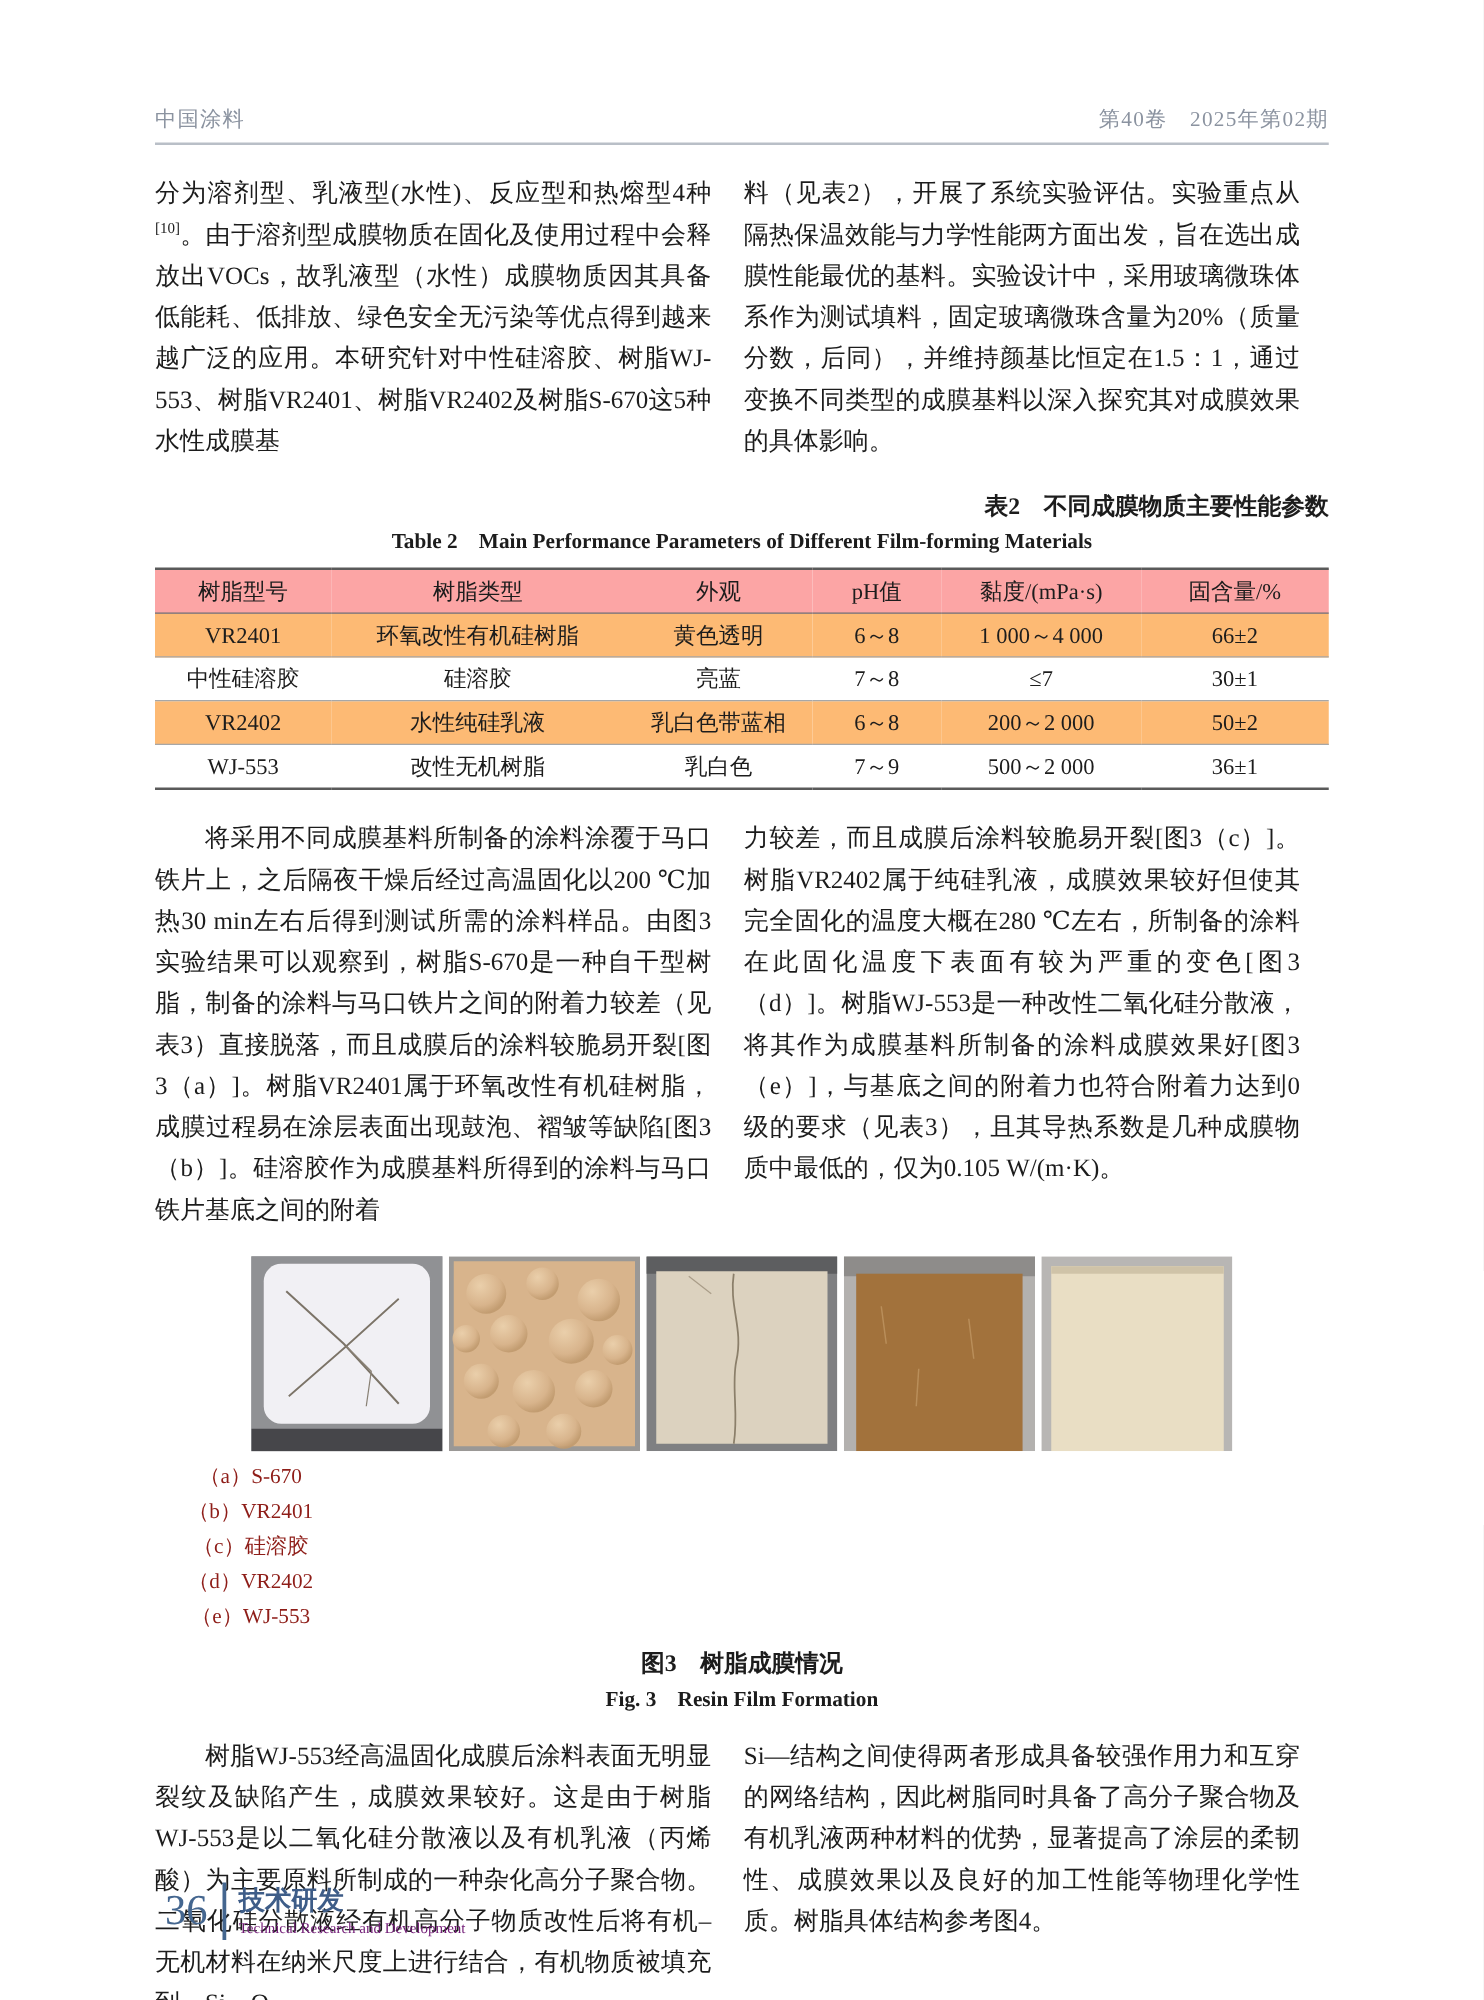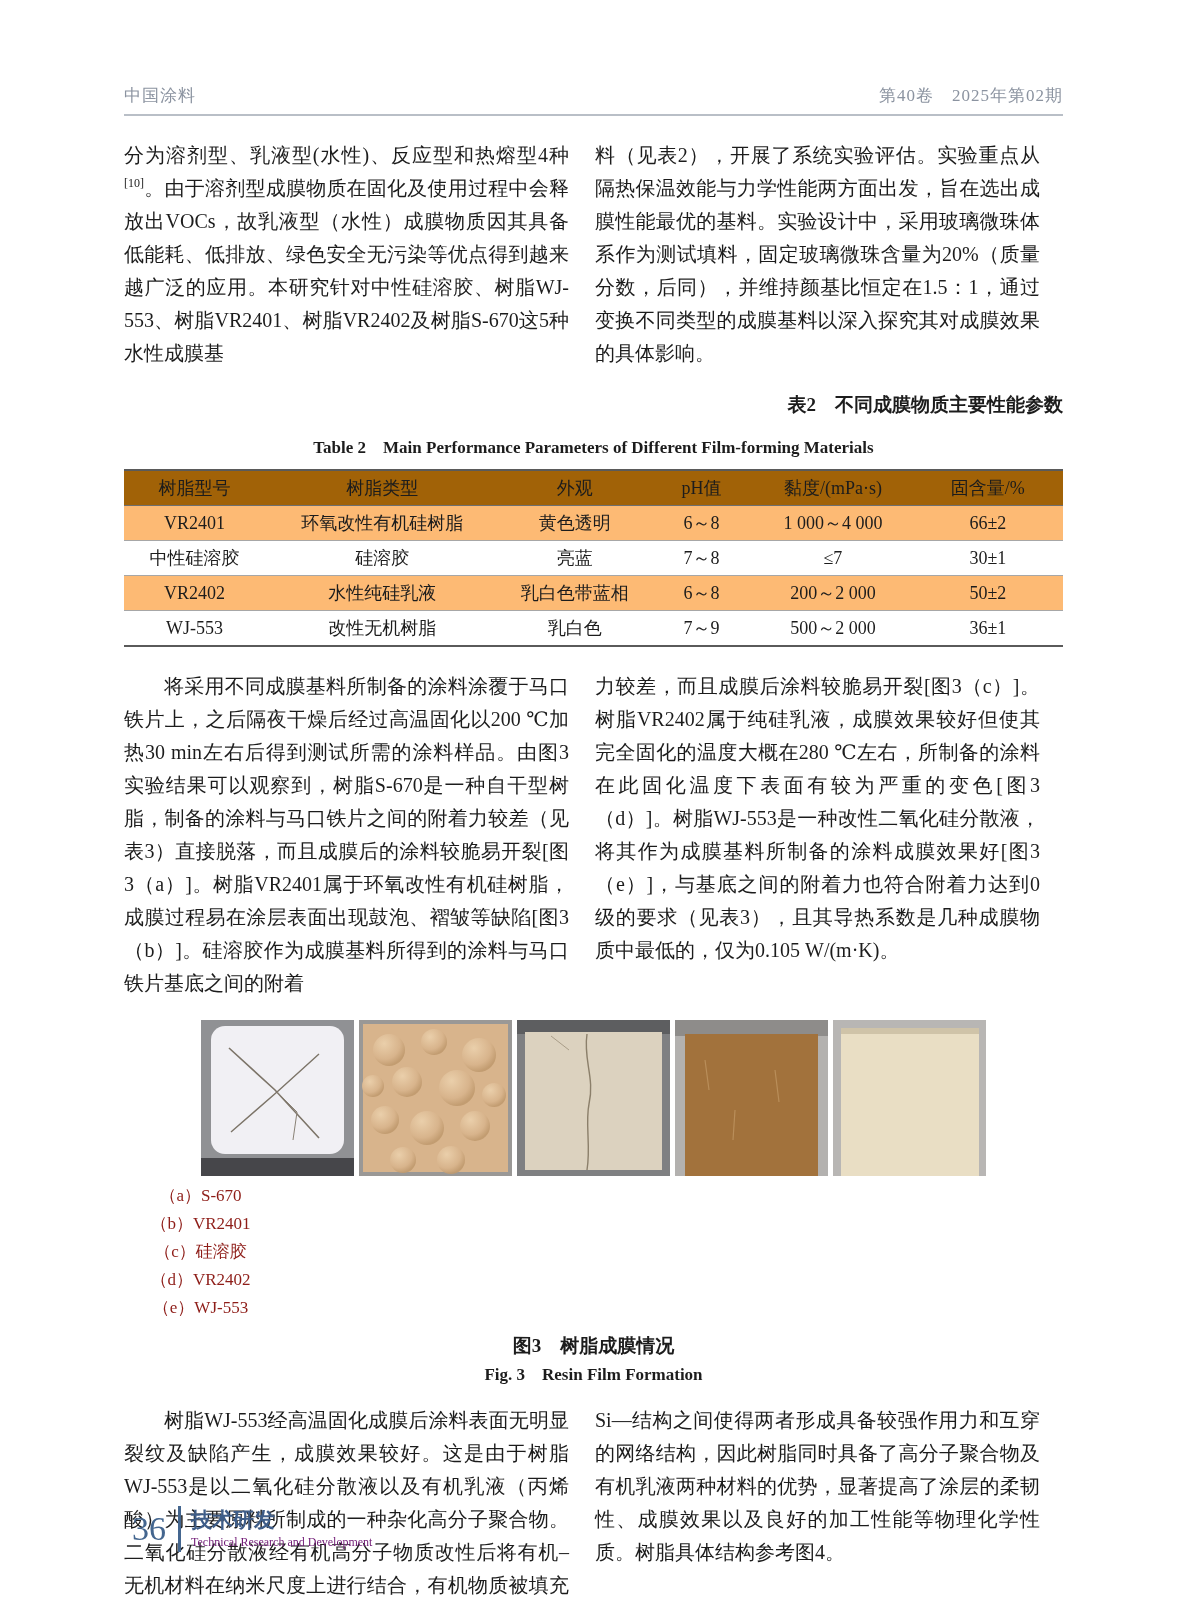--- a/index.html
+++ b/index.html
@@ -14,26 +14,26 @@
     border-bottom:2px solid #b9bfc7;}
   .phead .issue span{margin-left:18px;}
   
   .columns{display:flex;gap:26px;margin-top:23px;}
   .col{width:445px;font-size:20px;line-height:33px;text-align:justify;}
   .col p{margin:0;}
   .indent{text-indent:2em;}
   sup{font-size:12px;line-height:0;}
   
   .tbl-title-cn{margin-top:22px;text-align:right;font-weight:bold;font-size:19px;}
-  .tbl-title-en{text-align:center;font-weight:bold;font-size:17px;margin-top:18px;}
+  .tbl-title-en{text-align:center;font-weight:bold;font-size:17px;margin-top:3px;}
   table.perf{width:100%;border-collapse:collapse;margin-top:10px;font-size:18px;
     border-top:2px solid #5a5a5a;border-bottom:2px solid #5a5a5a;}
   table.perf th,table.perf td{text-align:center;padding:4px 4px;height:26px;
     font-weight:normal;border-bottom:1px solid #a7a7a7;}
-  table.perf thead th{background:#a16207;border-bottom:1px solid #6f6f6f;}
+  table.perf thead th{background:#fca5a5;border-bottom:1px solid #6f6f6f;}
   table.perf tr.stripe td{background:#fdba74;}
   
   .photo-strip{display:flex;gap:5px;justify-content:center;margin-top:20px;}
   .tile{width:153px;height:156px;position:relative;overflow:hidden;}
   .tile svg{position:absolute;left:0;top:0;}
   .labels-row{display:flex;gap:5px;justify-content:center;margin-top:8px;flex-direction:column;}
   .labels-row .lab{width:153px;text-align:center;color:#8e1d18;font-size:17px;}
   .fig-cap-cn{text-align:center;font-weight:bold;font-size:19px;margin-top:14px;}
   .fig-cap-en{text-align:center;font-weight:bold;font-size:17px;margin-top:4px;}
   

